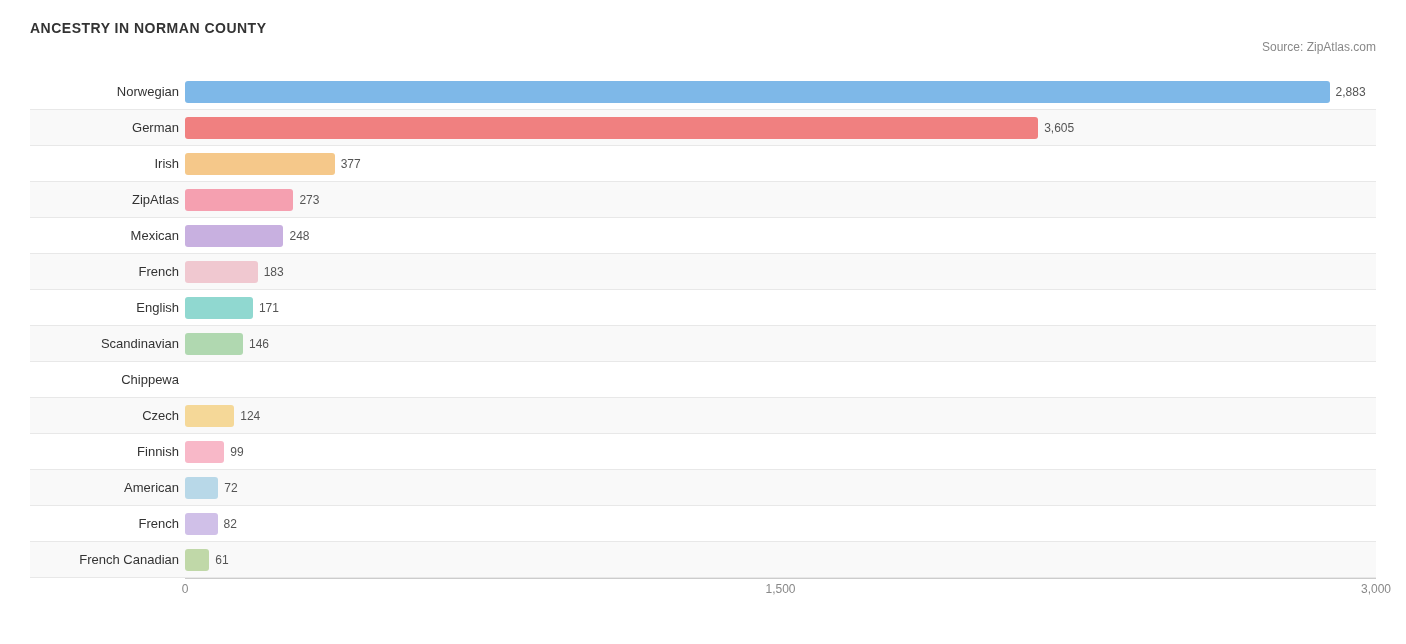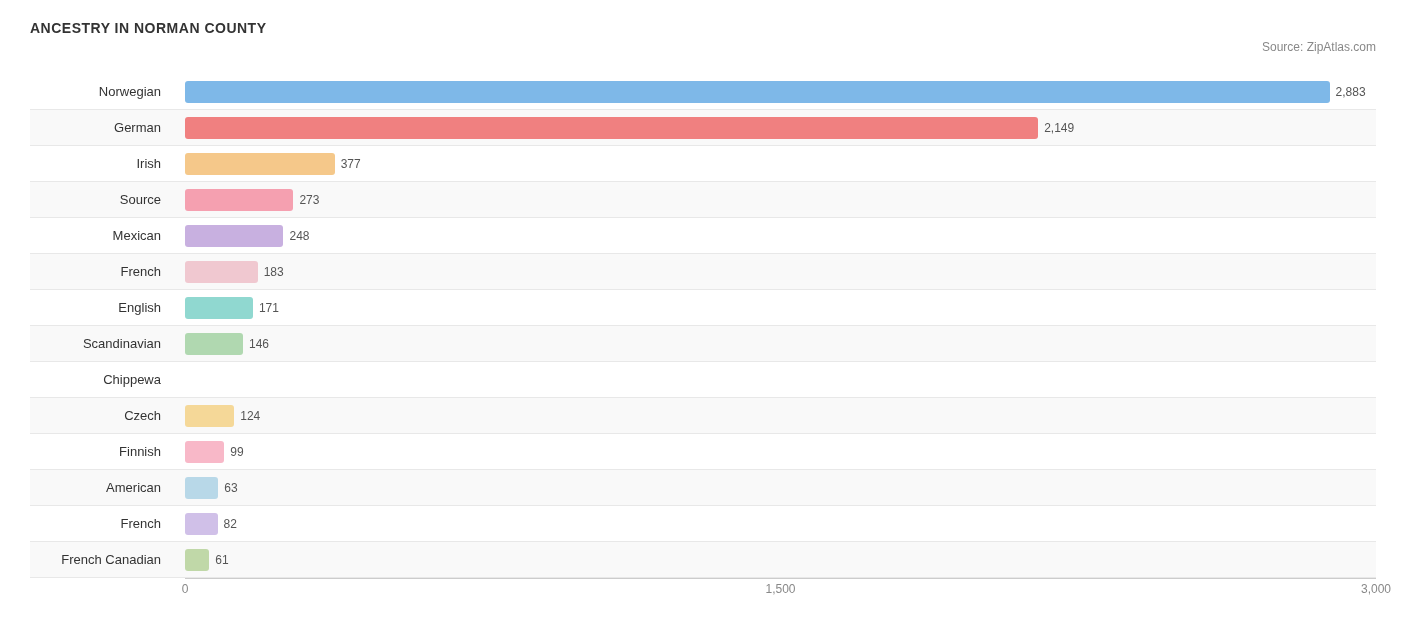--- a/index.html
+++ b/index.html
@@ -38,21 +38,21 @@
       background: #f9f9f9;
     }
     .bar-row:nth-child(odd) {
       background: #ffffff;
     }
     .label {
       width: 155px;
       min-width: 155px;
       font-size: 13px;
       color: #333;
-      padding-right: 24px;
+      padding-right: 6px;
       text-align: right;
     }
     .bar-container {
       flex: 1;
       position: relative;
       height: 22px;
       display: flex;
       align-items: center;
     }
     .bar {
@@ -86,32 +86,32 @@
       <div class="label">Norwegian</div>
       <div class="bar-container">
         <div class="bar" style="width: 96.1%; background: rgb(126, 184, 232);"></div>
         <span class="bar-value">2,883</span>
       </div>
     </div>
     <div class="bar-row">
       <div class="label">German</div>
       <div class="bar-container">
         <div class="bar" style="width: 71.6333%; background: rgb(240, 128, 128);"></div>
-        <span class="bar-value">2,149</span>
+        <span class="bar-value">3,605</span>
       </div>
     </div>
     <div class="bar-row">
       <div class="label">Irish</div>
       <div class="bar-container">
         <div class="bar" style="width: 12.5667%; background: rgb(245, 200, 138);"></div>
         <span class="bar-value">377</span>
       </div>
     </div>
     <div class="bar-row">
-      <div class="label">Source</div>
+      <div class="label">ZipAtlas</div>
       <div class="bar-container">
         <div class="bar" style="width: 9.1%; background: rgb(245, 160, 176);"></div>
         <span class="bar-value">273</span>
       </div>
     </div>
     <div class="bar-row">
       <div class="label">Mexican</div>
       <div class="bar-container">
         <div class="bar" style="width: 8.26667%; background: rgb(200, 176, 224);"></div>
         <span class="bar-value">248</span>
@@ -152,21 +152,21 @@
       <div class="label">Finnish</div>
       <div class="bar-container">
         <div class="bar" style="width: 3.3%; background: rgb(248, 184, 200);"></div>
         <span class="bar-value">99</span>
       </div>
     </div>
     <div class="bar-row">
       <div class="label">American</div>
       <div class="bar-container">
         <div class="bar" style="width: 2.8%; background: rgb(184, 216, 232);"></div>
-        <span class="bar-value">63</span>
+        <span class="bar-value">72</span>
       </div>
     </div>
     <div class="bar-row">
       <div class="label">French</div>
       <div class="bar-container">
         <div class="bar" style="width: 2.73333%; background: rgb(208, 192, 232);"></div>
         <span class="bar-value">82</span>
       </div>
     </div>
     <div class="bar-row">

